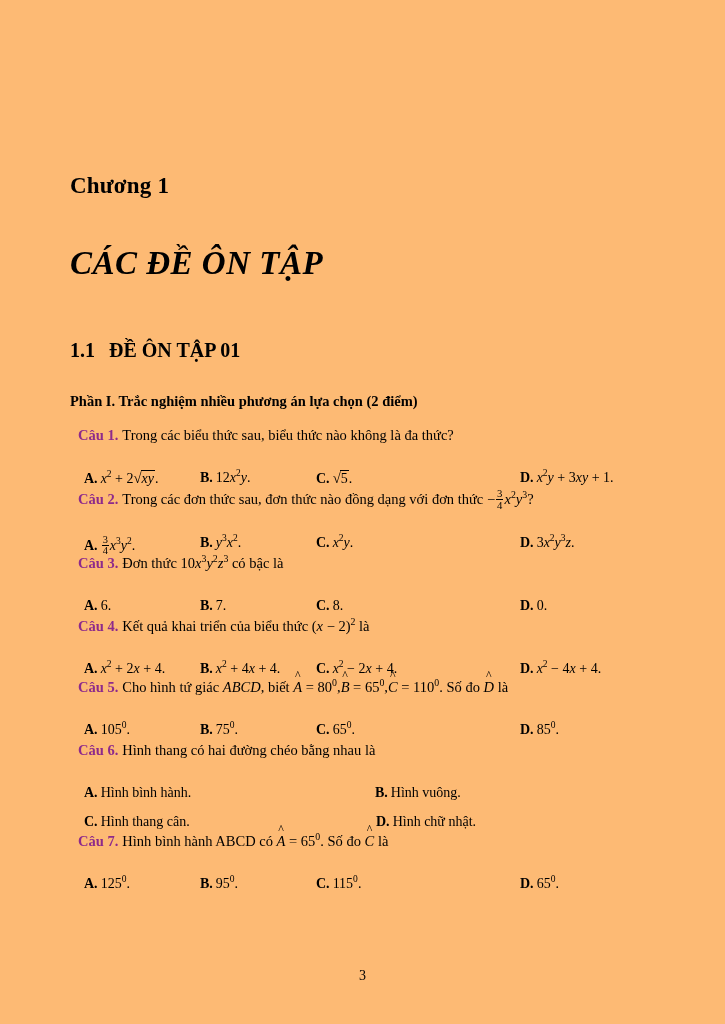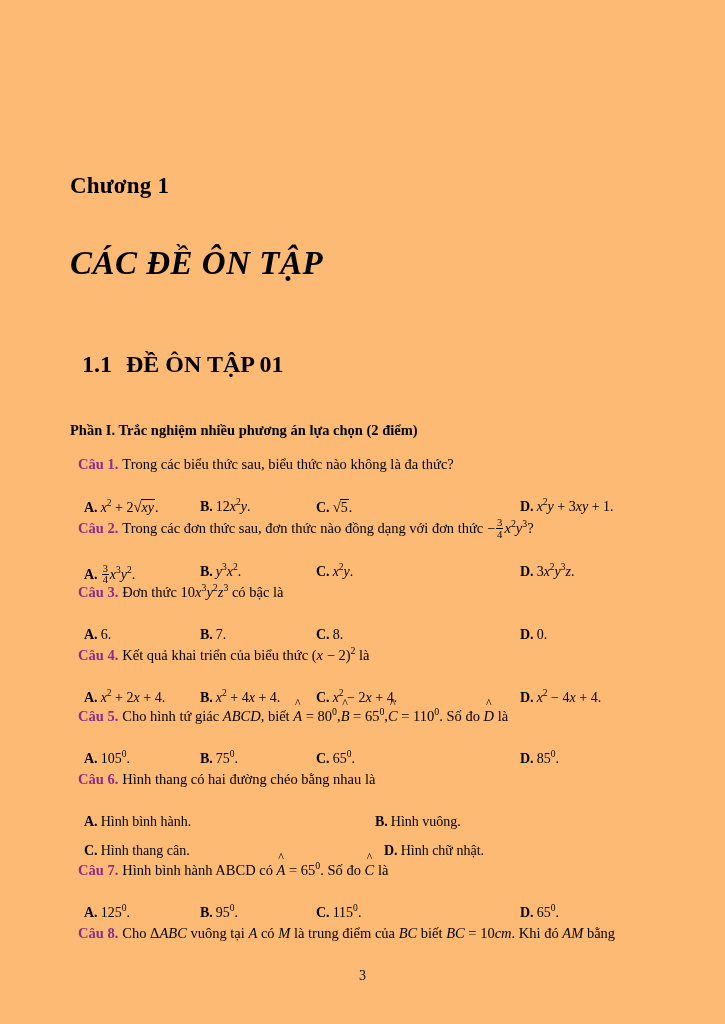--- a/index.html
+++ b/index.html
@@ -35,23 +35,23 @@
   .chapter-title {
     font-size: 33px;
     font-weight: bold;
     margin: 0;
     padding-top: 44px;
     line-height: 1.2;
     letter-spacing: 0.5px;
     font-style: italic;
   }
   .section-heading {
-    font-size: 24px;
-    font-weight: bold;
-    margin: 12px;
+    font-size: 20px;
+    font-weight: bold;
+    margin: 0;
     padding-top: 55px;
     line-height: 1.2;
   }
   .section-heading .sec-num { margin-right: 14px; }
 
   
   .part-header {
     font-size: 14.5px;
     font-weight: bold;
     margin: 0;
@@ -90,21 +90,21 @@
   }
   .opt .ol { font-weight: bold; margin-right: 3px; }
   .opt-a { left: 14px; }
   .opt-b { left: 130px; }
   .opt-c { left: 246px; }
   .opt-d { left: 450px; }
   
   .opt2-a { left: 14px; top: 0; }
   .opt2-b { left: 305px; top: 0; }
   .opt2-c { left: 14px; top: 29px; }
-  .opt2-d { left: 314px; top: 29px; }
+  .opt2-d { left: 306px; top: 29px; }
 
   
   .mi { font-style: italic; }
   sup, sub {
     font-size: 0.68em;
     line-height: 0;
   }
   sup { vertical-align: super; }
   .frac {
     display: inline-block;
@@ -245,22 +245,17 @@
         <span class="q-label">Câu 7.</span><span class="q-text">Hình bình hành ABCD có <span class="hat-wrap"><span class="hat">^</span>A</span> = 65<sup>0</sup>. Số đo <span class="hat-wrap"><span class="hat">^</span>C</span> là</span>
       </p>
       <div class="options">
         <span class="opt opt-a"><span class="ol">A.</span><span>125<sup>0</sup>.</span></span>
         <span class="opt opt-b"><span class="ol">B.</span><span>95<sup>0</sup>.</span></span>
         <span class="opt opt-c"><span class="ol">C.</span><span>115<sup>0</sup>.</span></span>
         <span class="opt opt-d"><span class="ol">D.</span><span>65<sup>0</sup>.</span></span>
       </div>
     </div>
 
-    <div class="question-block">
-      <p class="q-line">
-        <span class="q-label">Câu 8.</span><span class="q-text">Cho Δ<span class="mi">ABC</span> vuông tại <span class="mi">A</span> có <span class="mi">M</span> là trung điểm của <span class="mi">BC</span> biết <span class="mi">BC</span> = 10<span class="mi">cm</span>. Khi đó <span class="mi">AM</span> bằng</span>
-      </p>
-    </div>
 
   </div>
 
   <div class="page-number">3</div>
 </div>
 
 </body></html>

